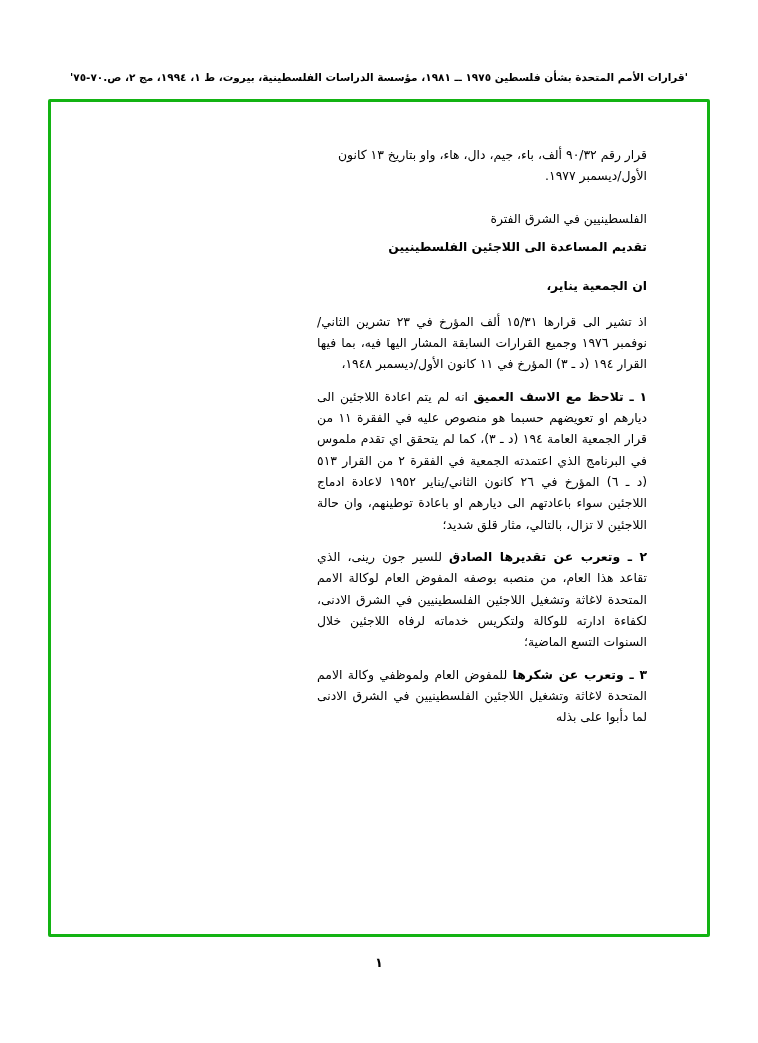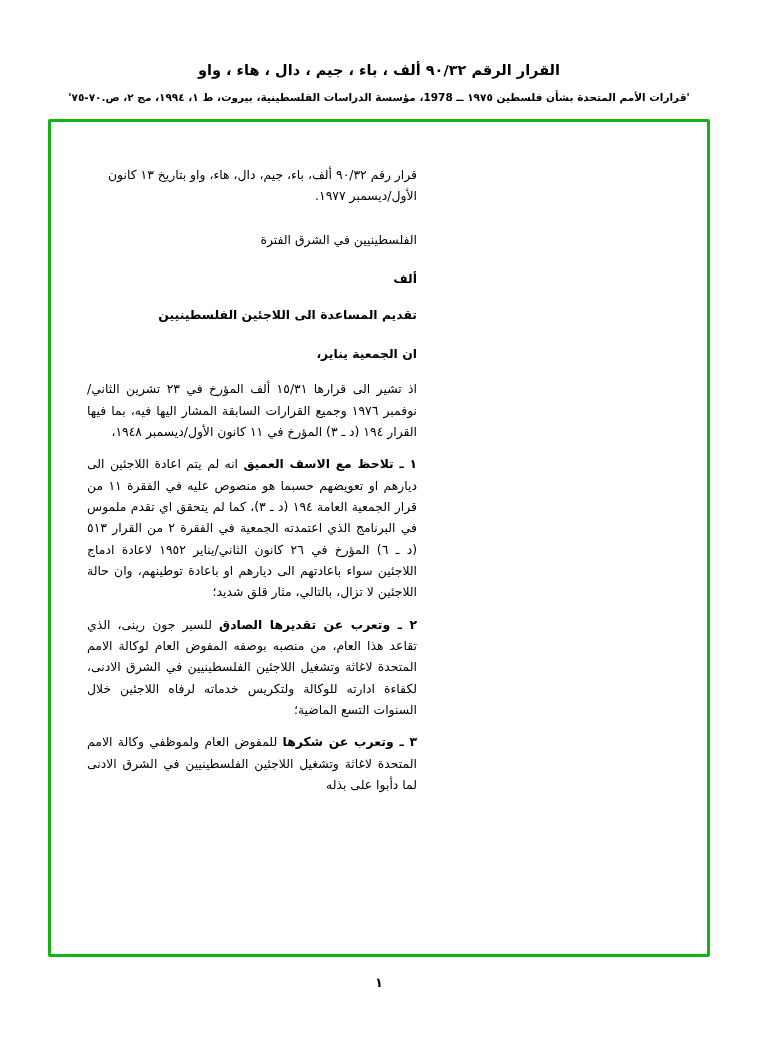--- a/index.html
+++ b/index.html
@@ -43,25 +43,25 @@
     width: 662px;
     margin-top: 14px;
     border: 3px solid #13b313;
     border-radius: 2px;
     background: #ffffff;
     box-sizing: border-box;
     height: 838px;
     position: relative;
   }
   .frame-inner {
-    padding: 42px 60px 0 36px;
+    padding: 42px 60px 0 68px;
     box-sizing: border-box;
     height: 100%;
     display: flex;
-    flex-direction: column;
+    flex-direction: row;
   }
   .body-col {
     width: 330px;
     margin-right: auto;
     margin-left: 0;
     font-size: 12.4px;
     line-height: 1.72;
     text-align: justify;
     text-align-last: right;
   }
@@ -125,36 +125,34 @@
     text-align: center;
     width: 100%;
   }
 </style>
 </head>
 <body>
 
 <div class="page">
 
   <div class="doc-header">
-    <div class="title">القرار الرقم ٩٠/٣٢ ألف ، باء ، جيم ، دال ، هاء ، واو</div>
-    <div class="source">'قرارات الأمم المتحدة بشأن فلسطين ١٩٧٥ ــ 1978، مؤسسة الدراسات الفلسطينية، بيروت، ط ١، ١٩٩٤، مج ٢، ص.٧٠-٧٥'</div>
+    <div class="source">'قرارات الأمم المتحدة بشأن فلسطين ١٩٧٥ ــ ١٩٨١، مؤسسة الدراسات الفلسطينية، بيروت، ط ١، ١٩٩٤، مج ٢، ص.٧٠-٧٥'</div>
   </div>
 
   <div class="frame">
     <div class="frame-inner">
 
       <div class="body-col">
 
         <div class="res-head">قرار رقم ٩٠/٣٢ ألف، باء، جيم، دال، هاء، واو بتاريخ ١٣ كانون الأول/ديسمبر ١٩٧٧.</div>
 
         <div class="org-title">
           <div>الفلسطينيين في الشرق الفترة</div>
         </div>
 
-        <div class="section-letter">ألف</div>
 
         <div class="section-title">تقديم المساعدة الى اللاجئين الفلسطينيين</div>
 
         <div class="assembly">ان الجمعية يناير،</div>
 
         <p class="para">اذ تشير الى قرارها ١٥/٣١ ألف المؤرخ في ٢٣ تشرين الثاني/نوفمبر ١٩٧٦ وجميع القرارات السابقة المشار اليها فيه، بما فيها القرار ١٩٤ (د ـ ٣) المؤرخ في ١١ كانون الأول/ديسمبر ١٩٤٨،</p>
 
 
         <p class="para">
           <span class="bold">١ ـ تلاحظ مع الاسف العميق</span>

